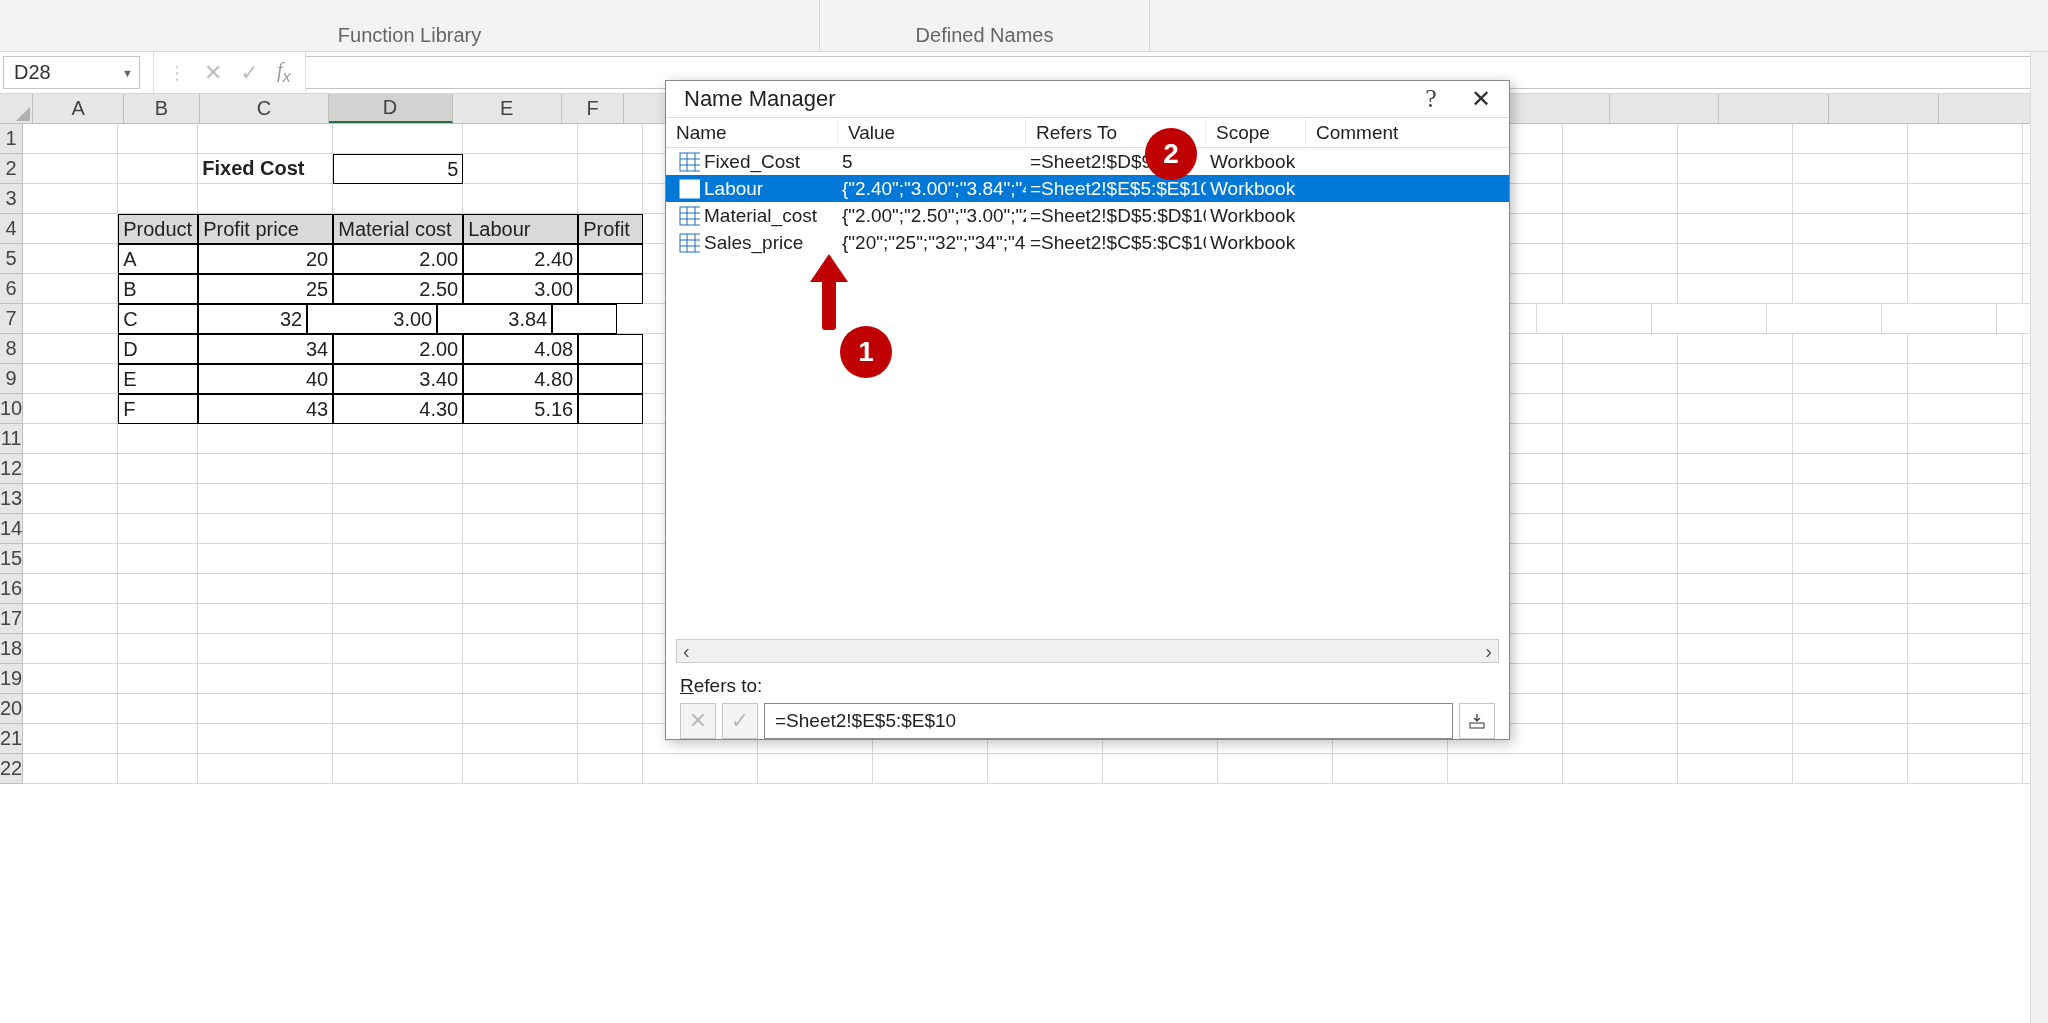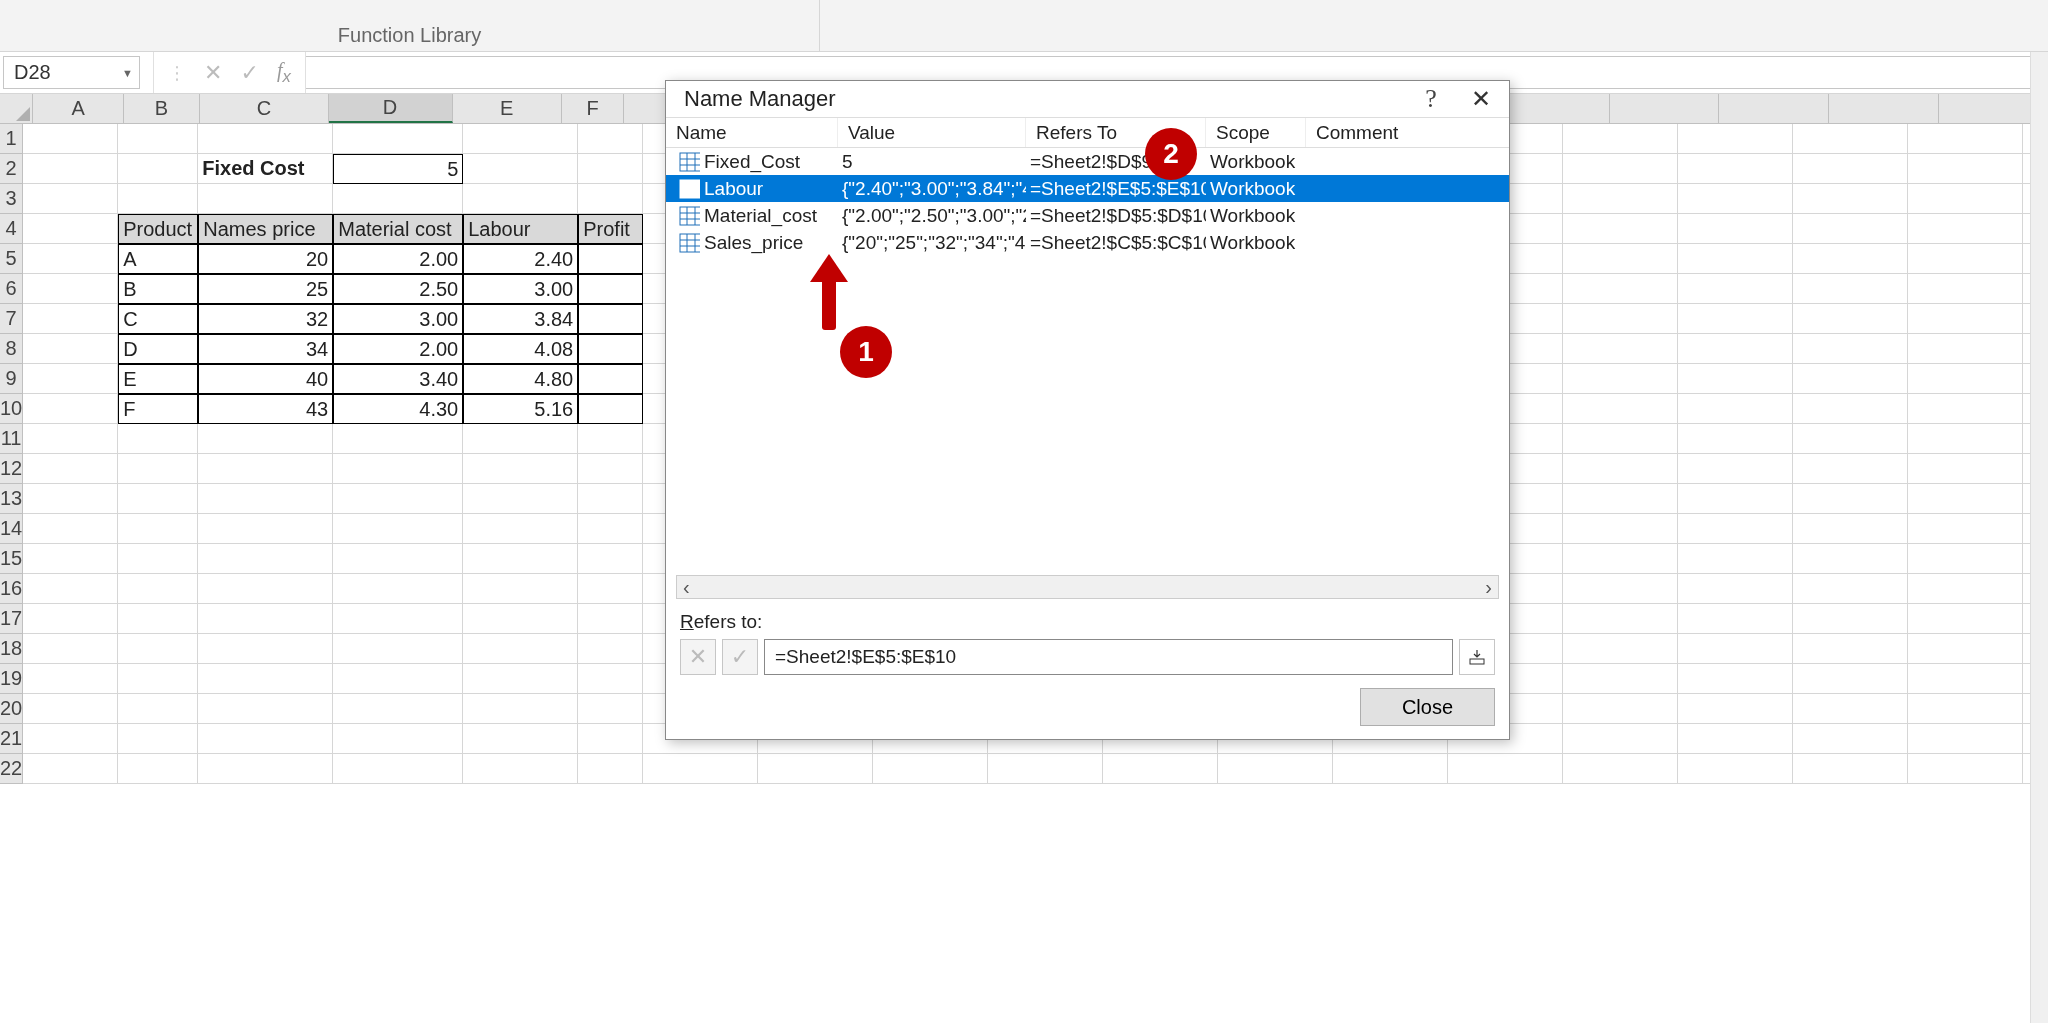--- a/index.html
+++ b/index.html
@@ -80,20 +80,23 @@
 
 .vscroll { position:absolute; right:0; top:52px; width:18px; bottom:0; background:#f0f0f0; border-left:1px solid #ddd; }
 </style>
 </head>
 <body>
 
 <div class="ribbon">
   <div class="ribbon-section">
       <span>Function Library</span>
     </div>
+  <div class="ribbon-section">
+      <span>Defined Names</span>
+    </div>
 </div>
 
 <div class="formula-row">
   <div class="name-box">
     <span>D28</span>
       <span class="dd">▼</span>
   </div>
   <div class="fb-btns">
     <span style="color:#ccc;font-size:18px">⋮</span>
     <span class="fb-btn">✕</span>
@@ -215,21 +218,21 @@
         <div class="cell" style="width: 115px;"></div>
         <div class="cell" style="width: 115px;"></div>
         <div class="cell" style="width: 115px;"></div>
         <div class="cell" style="width: 115px;"></div>
         <div class="cell" style="width: 115px;"></div>
         <div class="cell" style="width: 115px;"></div>
       </div>
       <div class="cell-row">
         <div class="cell" style="width: 95px;"></div>
         <div class="cell hdrcell" style="width: 80px;">Product</div>
-        <div class="cell hdrcell" style="width: 135px;">Names price</div>
+        <div class="cell hdrcell" style="width: 135px;">Profit price</div>
         <div class="cell hdrcell" style="width: 130px;">Material cost</div>
         <div class="cell hdrcell" style="width: 115px;">Labour</div>
         <div class="cell hdrcell" style="width: 65px;">Profit</div>
         <div class="cell" style="width: 115px;"></div>
         <div class="cell" style="width: 115px;"></div>
         <div class="cell" style="width: 115px;"></div>
         <div class="cell" style="width: 115px;"></div>
         <div class="cell" style="width: 115px;"></div>
         <div class="cell" style="width: 115px;"></div>
         <div class="cell" style="width: 115px;"></div>
@@ -278,21 +281,21 @@
         <div class="cell" style="width: 115px;"></div>
         <div class="cell" style="width: 115px;"></div>
         <div class="cell" style="width: 115px;"></div>
         <div class="cell" style="width: 115px;"></div>
         <div class="cell" style="width: 115px;"></div>
         <div class="cell" style="width: 115px;"></div>
       </div>
       <div class="cell-row">
         <div class="cell" style="width: 95px;"></div>
         <div class="cell tblcell" style="width: 80px;">C</div>
-        <div class="cell tblcell right" style="width: 135px;">32</div>
+        <div class="cell tblcell right" style="width: 109px;">32</div>
         <div class="cell tblcell right" style="width: 130px;">3.00</div>
         <div class="cell tblcell right" style="width: 115px;">3.84</div>
         <div class="cell tblcell" style="width: 65px;"></div>
         <div class="cell" style="width: 115px;"></div>
         <div class="cell" style="width: 115px;"></div>
         <div class="cell" style="width: 115px;"></div>
         <div class="cell" style="width: 115px;"></div>
         <div class="cell" style="width: 115px;"></div>
         <div class="cell" style="width: 115px;"></div>
         <div class="cell" style="width: 115px;"></div>
@@ -708,23 +711,20 @@
       <div class="ref-btn">✓</div>
       <div class="ref-input">=Sheet2!$E$5:$E$10</div>
       <div class="ref-collapse">
         <svg width="16" height="16">
             <rect x="1" y="10" width="14" height="5" fill="none" stroke="#333"></rect>
             <path d="M8 1 L8 8 M5 5 L8 8 L11 5" fill="none" stroke="#333" stroke-width="1.2"></path>
           </svg>
       </div>
     </div>
   </div>
-  <div class="dlg-footer">
-    <div class="dlg-close-btn">Close</div>
-  </div>
 </div>
 
 <div class="anno" style="left:1145px; top:128px;">
   <div class="circle">2</div>
 </div>
 <div class="anno" style="left:812px; top:260px;">
   <div class="arrow-up"></div>
 </div>
 <div class="anno" style="left:840px; top:326px;">
   <div class="circle">1</div>

